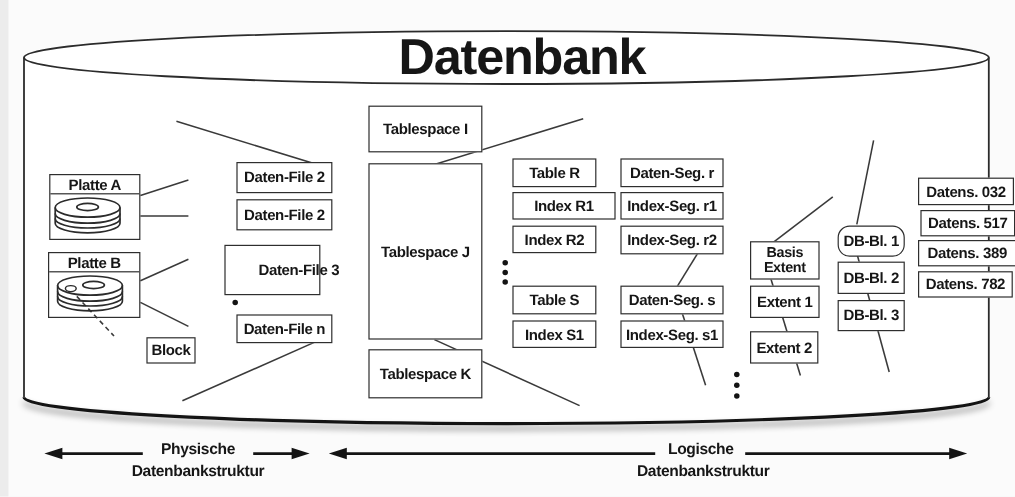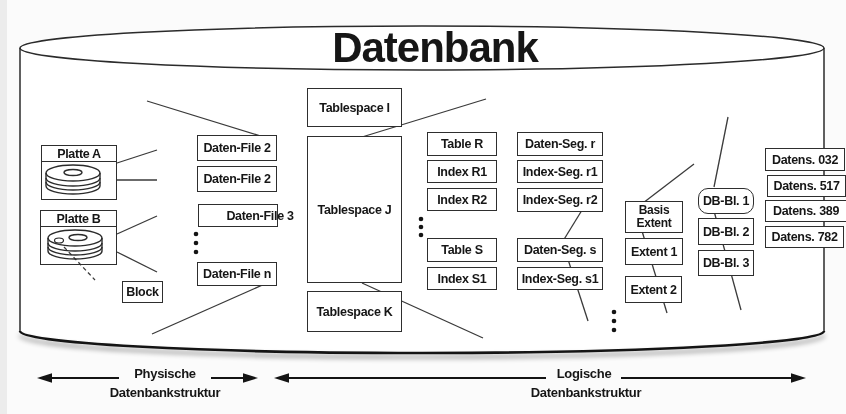--- a/index.html
+++ b/index.html
@@ -171,25 +171,25 @@
   <div class="platte" style="left:41px;top:145px;width:76px;height:55px;">
     <div class="hd">Platte A</div>
   </div>
   <div class="platte" style="left:40px;top:210px;width:77px;height:55px;">
     <div class="hd">Platte B</div>
   </div>
   <div class="box" style="left:82px;top:281px;width:41px;height:22px;">Block</div>
 
   <div class="box" style="left:157px;top:135px;width:80px;height:26px;">Daten-File 2</div>
   <div class="box" style="left:157px;top:166px;width:80px;height:26px;">Daten-File 2</div>
-  <div class="box" style="left:158px;top:204px;width:80px;height:23px;padding-left:44px;">Daten-File 3</div>
+  <div class="box" style="left:147px;top:204px;width:80px;height:42px;padding-left:44px;">Daten-File 3</div>
   <div class="box" style="left:157px;top:262px;width:80px;height:24px;">Daten-File n</div>
 
   <div class="box" style="left:387px;top:132px;width:70px;height:24px;">Table R</div>
-  <div class="box" style="left:387px;top:160px;width:70px;height:23px;">Index R1</div>
+  <div class="box" style="left:387px;top:160px;width:86px;height:23px;">Index R1</div>
   <div class="box" style="left:387px;top:188px;width:70px;height:23px;">Index R2</div>
   <div class="box" style="left:387px;top:238px;width:70px;height:24px;">Table S</div>
   <div class="box" style="left:387px;top:267px;width:70px;height:23px;">Index S1</div>
 
   <div class="box" style="left:477px;top:132px;width:86px;height:24px;">Daten-Seg. r</div>
   <div class="box" style="left:477px;top:160px;width:86px;height:23px;">Index-Seg. r1</div>
   <div class="box" style="left:477px;top:188px;width:86px;height:24px;">Index-Seg. r2</div>
   <div class="box" style="left:477px;top:238px;width:86px;height:24px;">Daten-Seg. s</div>
   <div class="box" style="left:477px;top:267px;width:86px;height:23px;">Index-Seg. s1</div>
 

